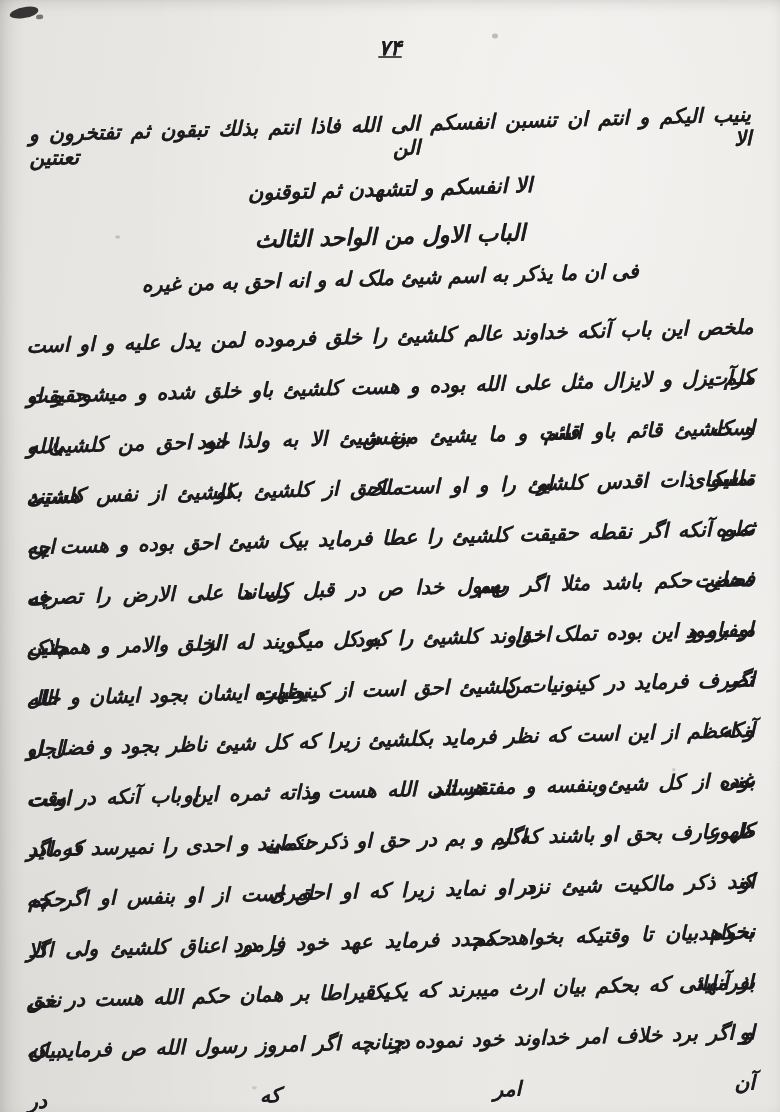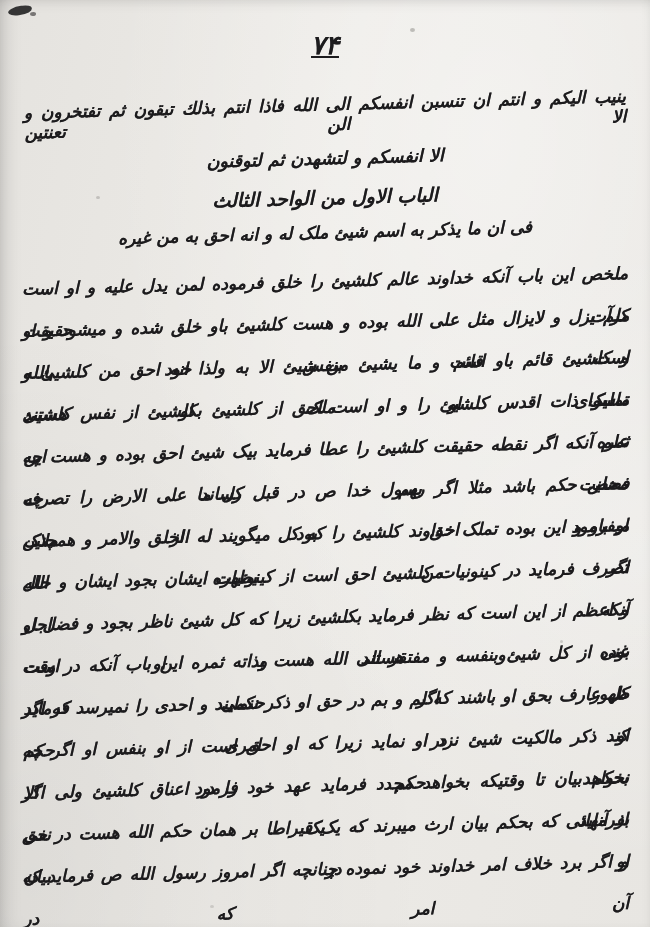--- a/index.html
+++ b/index.html
@@ -21,21 +21,21 @@
     color:#1c1b1d;
   }
   .ink{
     font-style:italic;
     text-shadow:0 0 0.5px rgba(20,20,22,0.65);
     white-space:nowrap;
   }
   .page-number{
     position:absolute;top:30px;left:0;right:0;
     text-align:center;
-    font-size:26px;font-weight:bold;letter-spacing:2px;text-decoration:underline;
+    font-size:18px;font-weight:bold;letter-spacing:2px;text-decoration:underline;
   }
   .header-line{
     position:absolute;left:24px;right:24px;
     transform:rotate(-1.6deg);transform-origin:100% 50%;
   }
   .hl1{
     top:86px;font-size:17px;font-weight:bold;
     text-align:justify;text-align-last:justify;white-space:normal;
     word-spacing:2px;
   }

